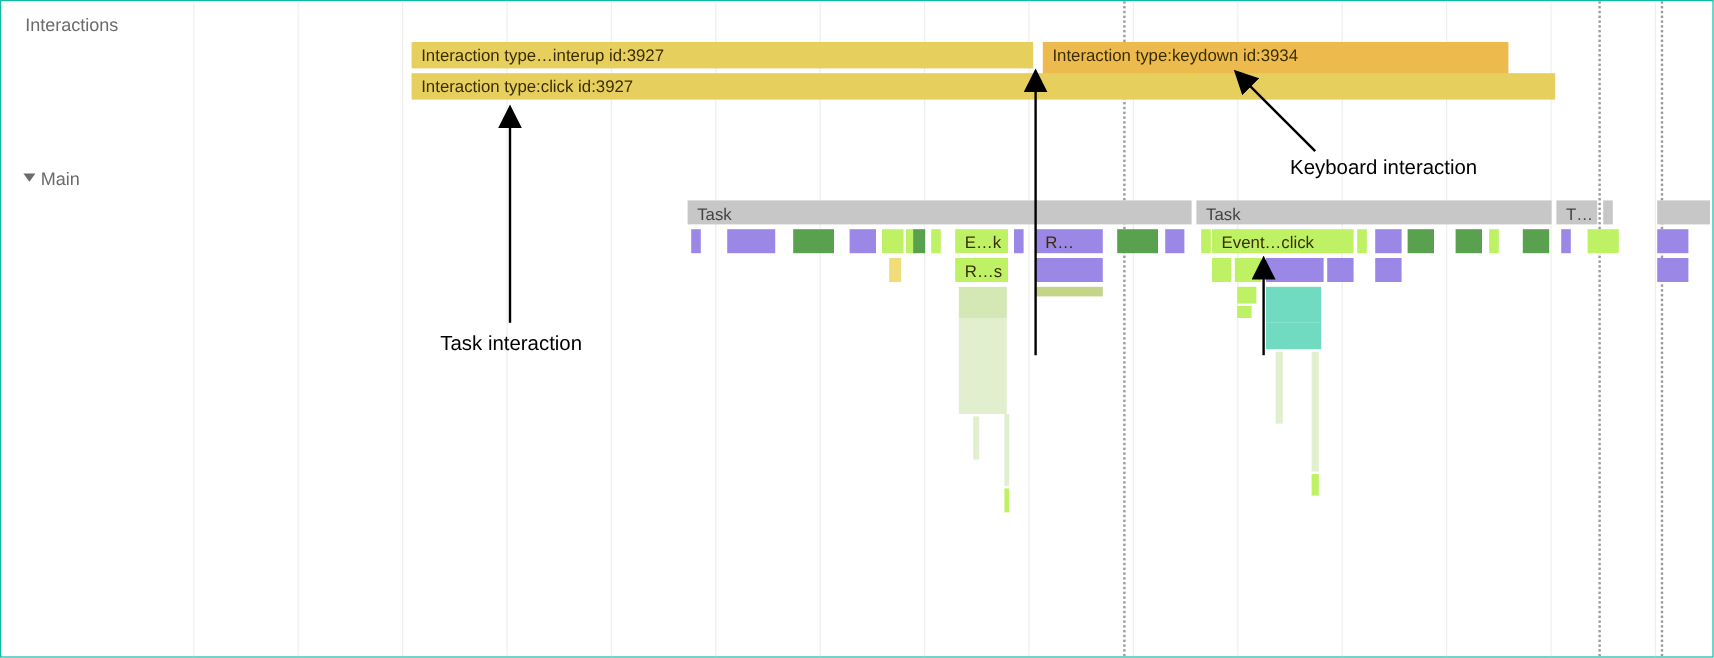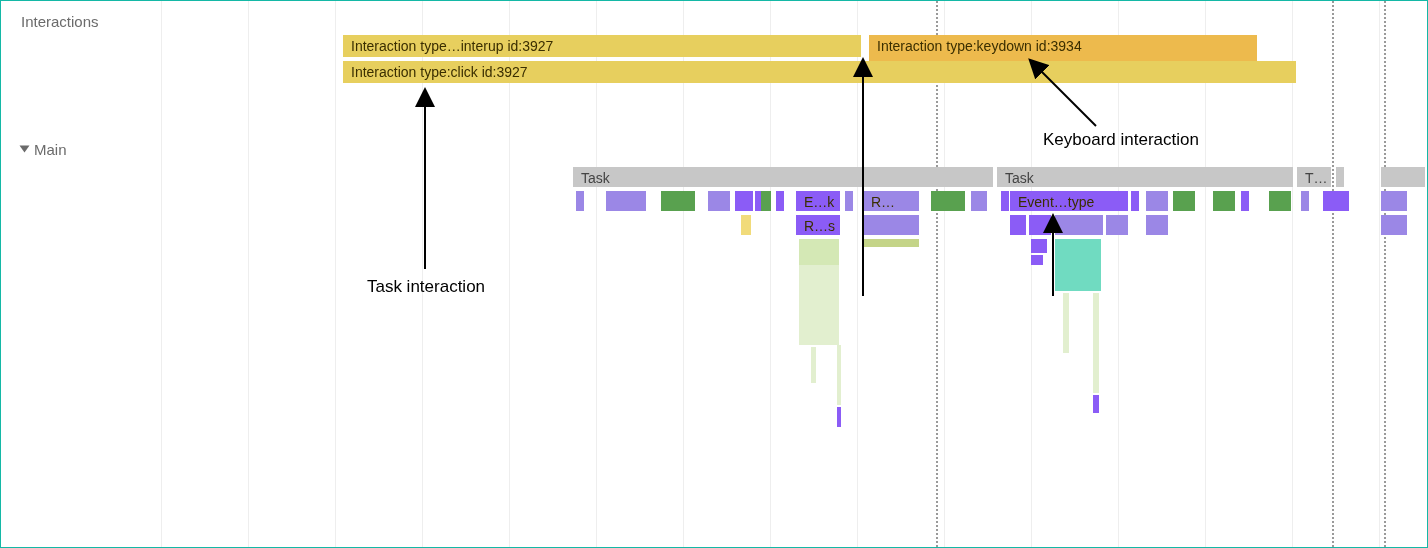--- a/index.html
+++ b/index.html
@@ -54,21 +54,21 @@
     color: #3a2e00;
     font-size: 14px;
     line-height: 22px;
     padding-left: 8px;
     white-space: nowrap;
     overflow: hidden;
   }
   .int-yellow   { background: #e7cf5e; }
   .int-orange   { background: #edba4d; }
   .task-gray    { background: #c7c7c7; color:#444; }
-  .evt-orange   { background: #8b5cf6; }
+  .evt-orange   { background: #bef264; }
   .evt-purple   { background: #9b87e6; }
   .evt-green    { background: #59a14f; }
   .evt-lyellow  { background: #f1db7a; }
   .evt-teal     { background: #70dbc1; }
   .evt-lgreen   { background: #d4e8b5; }
   .evt-olive    { background: #c4d488; }
   .evt-lgreen2  { background: #e2efcf; }
 
   
   .anno {
@@ -143,21 +143,21 @@
       <div class="bar evt-orange" style="left: 734px; top: 190px; width: 18px; height: 20px;"></div>
       <div class="bar evt-orange" style="left: 754px; top: 190px; width: 4px; height: 20px;"></div>
       <div class="bar evt-green" style="left: 760px; top: 190px; width: 10px; height: 20px;"></div>
       <div class="bar evt-orange" style="left: 775px; top: 190px; width: 6px; height: 20px;"></div>
       <div class="bar evt-orange" style="left: 795px; top: 190px; width: 44px; height: 20px;">E…k</div>
       <div class="bar evt-purple" style="left: 844px; top: 190px; width: 6px; height: 20px;"></div>
       <div class="bar evt-purple" style="left: 862px; top: 190px; width: 56px; height: 20px;">R…</div>
       <div class="bar evt-green" style="left: 930px; top: 190px; width: 34px; height: 20px;"></div>
       <div class="bar evt-purple" style="left: 970px; top: 190px; width: 16px; height: 20px;"></div>
       <div class="bar evt-orange" style="left: 1000px; top: 190px; width: 6px; height: 20px;"></div>
-      <div class="bar evt-orange" style="left: 1009px; top: 190px; width: 118px; height: 20px;">Event…type</div>
+      <div class="bar evt-orange" style="left: 1009px; top: 190px; width: 118px; height: 20px;">Event…click</div>
       <div class="bar evt-orange" style="left: 1130px; top: 190px; width: 6px; height: 20px;"></div>
       <div class="bar evt-purple" style="left: 1145px; top: 190px; width: 22px; height: 20px;"></div>
       <div class="bar evt-green" style="left: 1172px; top: 190px; width: 22px; height: 20px;"></div>
       <div class="bar evt-green" style="left: 1212px; top: 190px; width: 22px; height: 20px;"></div>
       <div class="bar evt-orange" style="left: 1240px; top: 190px; width: 6px; height: 20px;"></div>
       <div class="bar evt-green" style="left: 1268px; top: 190px; width: 22px; height: 20px;"></div>
       <div class="bar evt-purple" style="left: 1300px; top: 190px; width: 6px; height: 20px;"></div>
       <div class="bar evt-orange" style="left: 1322px; top: 190px; width: 26px; height: 20px;"></div>
       <div class="bar evt-purple" style="left: 1380px; top: 190px; width: 26px; height: 20px;"></div>
       <div class="bar evt-lyellow" style="left: 740px; top: 214px; width: 10px; height: 20px;"></div>
@@ -194,15 +194,15 @@
     <line x1="424" y1="268" x2="424" y2="90" stroke="#000" stroke-width="2" marker-end="url(#ah)"></line>
 
     <line x1="1095" y1="125" x2="1030" y2="60" stroke="#000" stroke-width="2" marker-end="url(#ah)"></line>
 
     <line x1="862" y1="295" x2="862" y2="60" stroke="#000" stroke-width="2" marker-end="url(#ah)"></line>
 
     <line x1="1052" y1="295" x2="1052" y2="216" stroke="#000" stroke-width="2" marker-end="url(#ah)"></line>
   </svg>
 
   <div class="anno" style="left:330px; top:275px; width:190px;">Task interaction</div>
-  <div class="anno" style="left:1010px; top:128px; width:220px; text-align:center;">Keyboard interaction</div>
+  <div class="anno" style="left:1010px; top:128px; width:220px; text-align:right;">Keyboard interaction</div>
 
 </div>
 
 </body></html>

